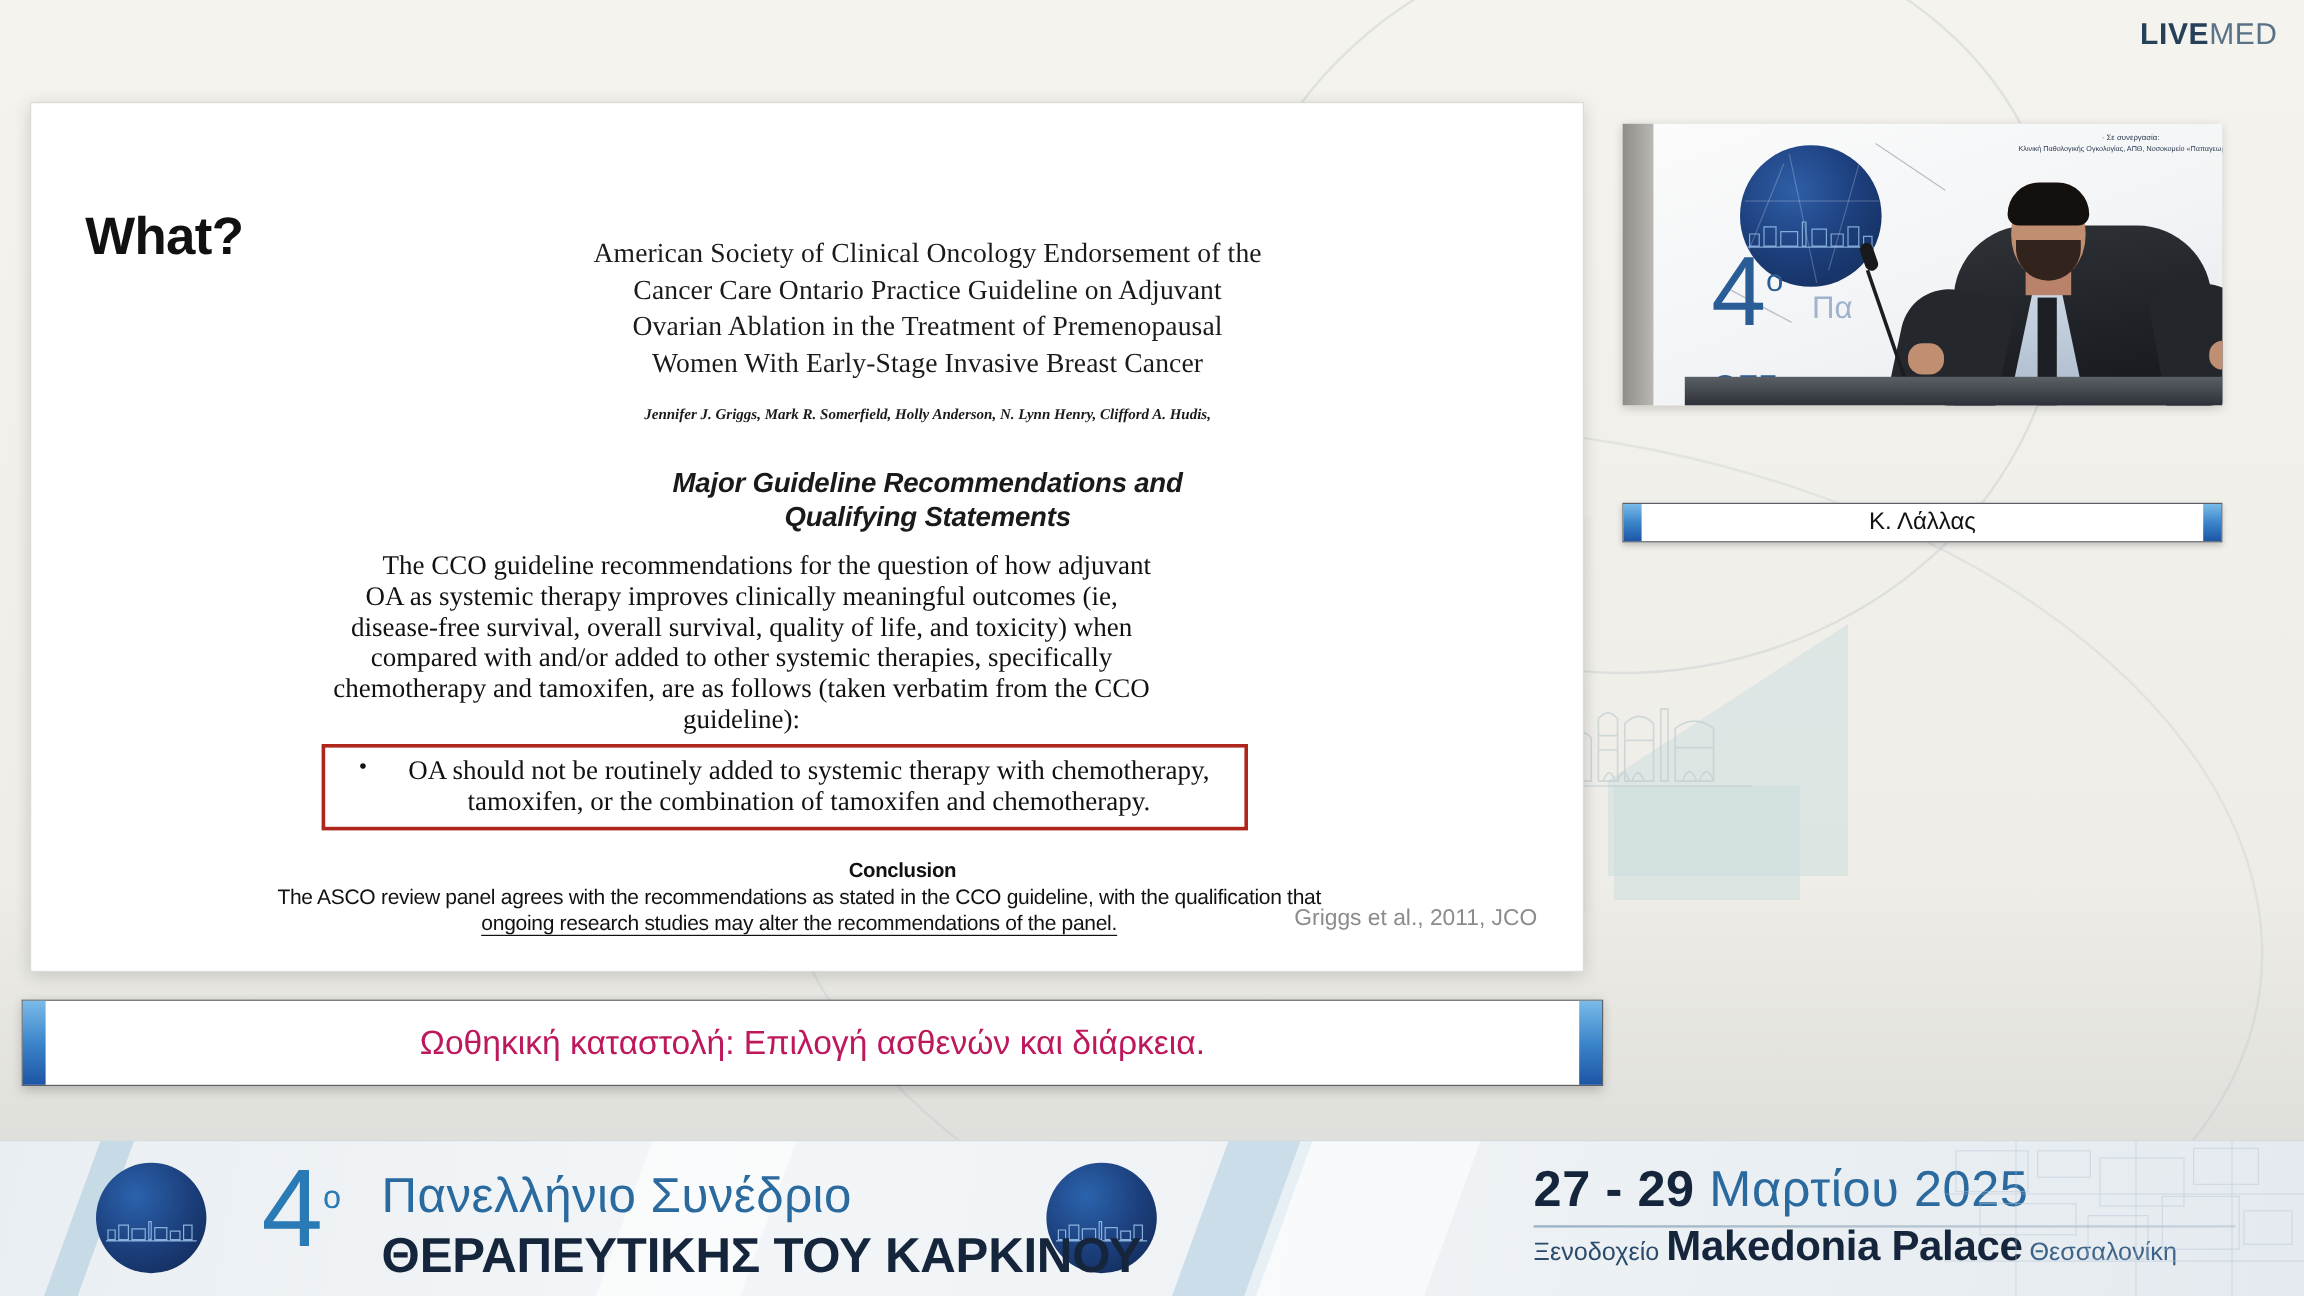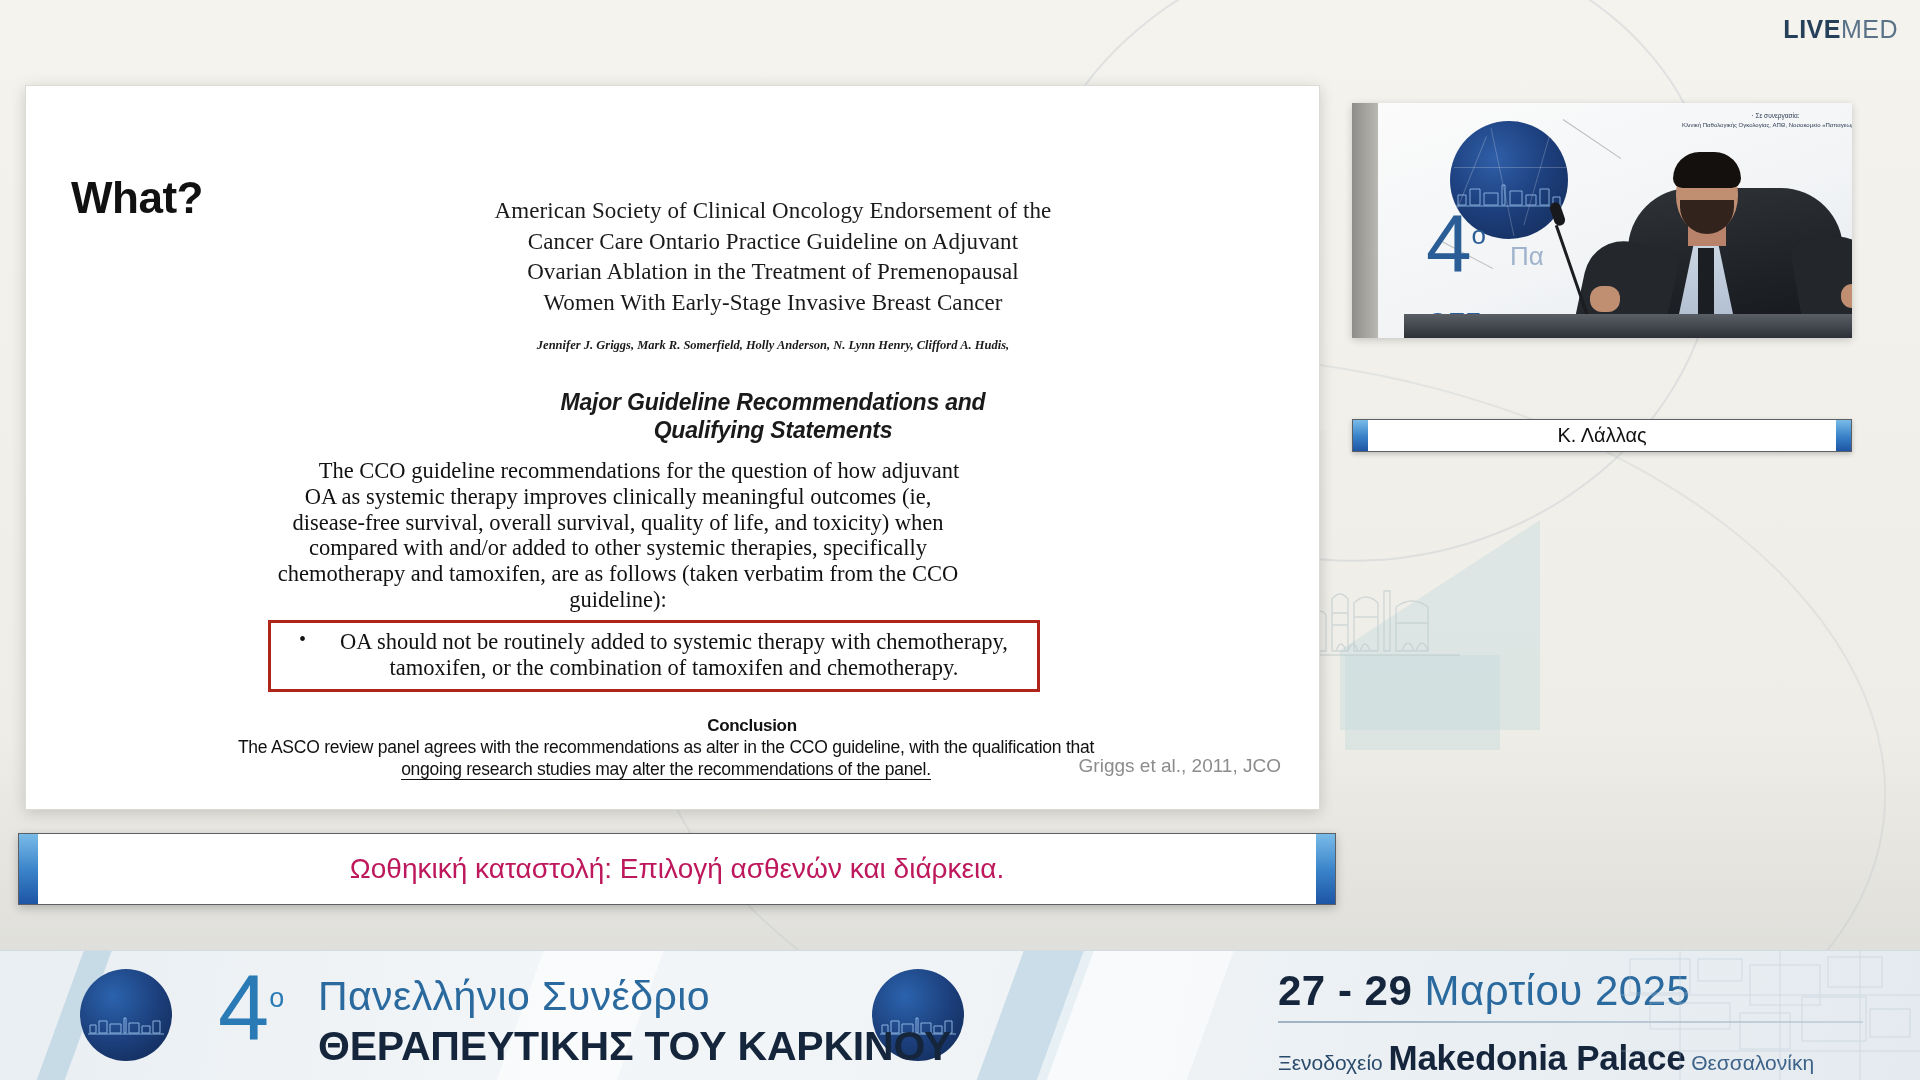--- a/index.html
+++ b/index.html
@@ -328,21 +328,21 @@
   #b-dates{
     position:absolute; left:1278px; top:16px;
     font-size:42px; color:#15263c; font-weight:700; letter-spacing:.5px;
   }
   #b-dates .mon{ color:#2a6a9e; font-weight:300; }
   #b-rule{
     position:absolute; left:1278px; top:70px; width:585px; height:2px;
     background:linear-gradient(90deg,#9fb3c4,#c9d4de);
   }
   #b-venue{
-    position:absolute; left:1278px; top:87px;
+    position:absolute; left:1278px; top:68px;
     font-size:21px; color:#2a4a6b; white-space:nowrap;
   }
   #b-venue .hotel{ font-size:35px; font-weight:700; color:#15263c; letter-spacing:-.3px; }
   #b-venue .city{ font-size:21px; color:#3d6389; }
   #b-grid{
     position:absolute; right:0; top:0; width:300px; height:130px;
     opacity:.45;
   }
 </style>
 </head>
@@ -400,21 +400,21 @@
     <div id="rec-body">The CCO guideline recommendations for the question of how adjuvant OA as systemic therapy improves clinically meaningful outcomes (ie, disease-free survival, overall survival, quality of life, and toxicity) when compared with and/or added to other systemic therapies, specifically chemotherapy and tamoxifen, are as follows (taken verbatim from the CCO guideline):</div>
 
     <div id="redbox">
       <ul>
         <li>OA should not be routinely added to systemic therapy with chemotherapy, tamoxifen, or the combination of tamoxifen and chemotherapy.</li>
       </ul>
     </div>
 
     <div id="concl-head">Conclusion</div>
     <div id="concl-body">
-      <span>The ASCO review panel agrees with the recommendations as alter in the CCO guideline, with the qualification that </span><span class="ul">ongoing research studies may alter the recommendations of the panel.</span>
+      <span>The ASCO review panel agrees with the recommendations as stated in the CCO guideline, with the qualification that </span><span class="ul">ongoing research studies may alter the recommendations of the panel.</span>
     </div>
   </div>
 
   <div id="citation">Griggs et al., 2011, JCO</div>
 </div>
 
 <div id="video">
   <div id="vid-wallL"></div>
   <div id="vid-board">
     <div id="vid-circle">

